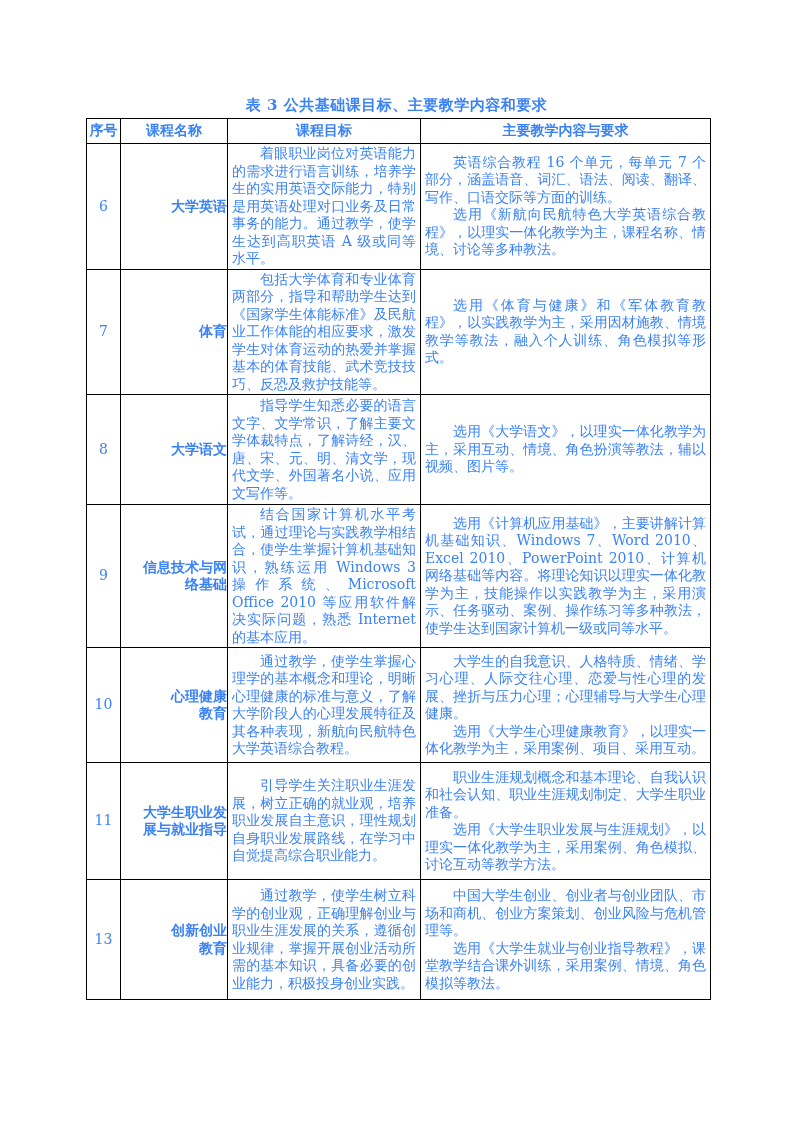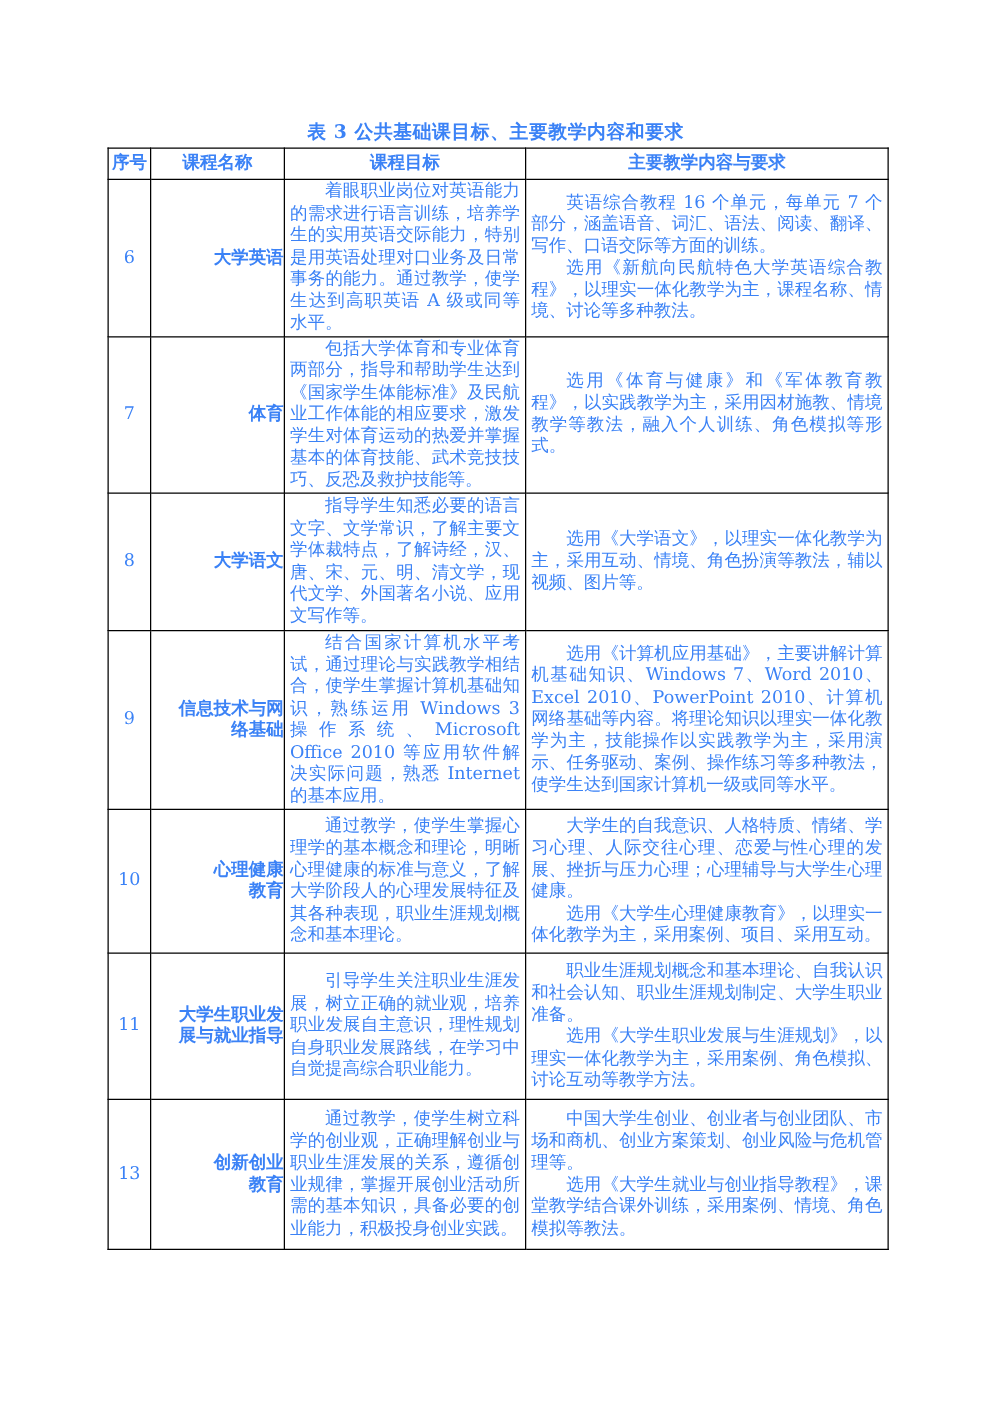--- a/index.html
+++ b/index.html
@@ -138,21 +138,21 @@
         <td class="content-cell">
             <p>选用《计算机应用基础》，主要讲解计算机基础知识、Windows 7、Word 2010、Excel 2010、PowerPoint 2010、计算机网络基础等内容。将理论知识以理实一体化教学为主，技能操作以实践教学为主，采用演示、任务驱动、案例、操作练习等多种教法，使学生达到国家计算机一级或同等水平。</p>
             <p></p>
           </td>
       </tr>
       <tr class="r10">
         <td class="num-cell">10</td>
         <td class="name-cell">心理健康
 教育</td>
         <td class="obj-cell">
-            <p>通过教学，使学生掌握心理学的基本概念和理论，明晰心理健康的标准与意义，了解大学阶段人的心理发展特征及其各种表现，职业生涯规划概念和基本理论。</p>
+            <p>通过教学，使学生掌握心理学的基本概念和理论，明晰心理健康的标准与意义，了解大学阶段人的心理发展特征及其各种表现，新航向民航特色大学英语综合教程。</p>
           </td>
         <td class="content-cell">
             <p>大学生的自我意识、人格特质、情绪、学习心理、人际交往心理、恋爱与性心理的发展、挫折与压力心理；心理辅导与大学生心理健康。</p>
             <p>选用《大学生心理健康教育》，以理实一体化教学为主，采用案例、项目、采用互动。</p>
           </td>
       </tr>
       <tr class="r11">
         <td class="num-cell">11</td>
         <td class="name-cell">大学生职业发
 展与就业指导</td>

